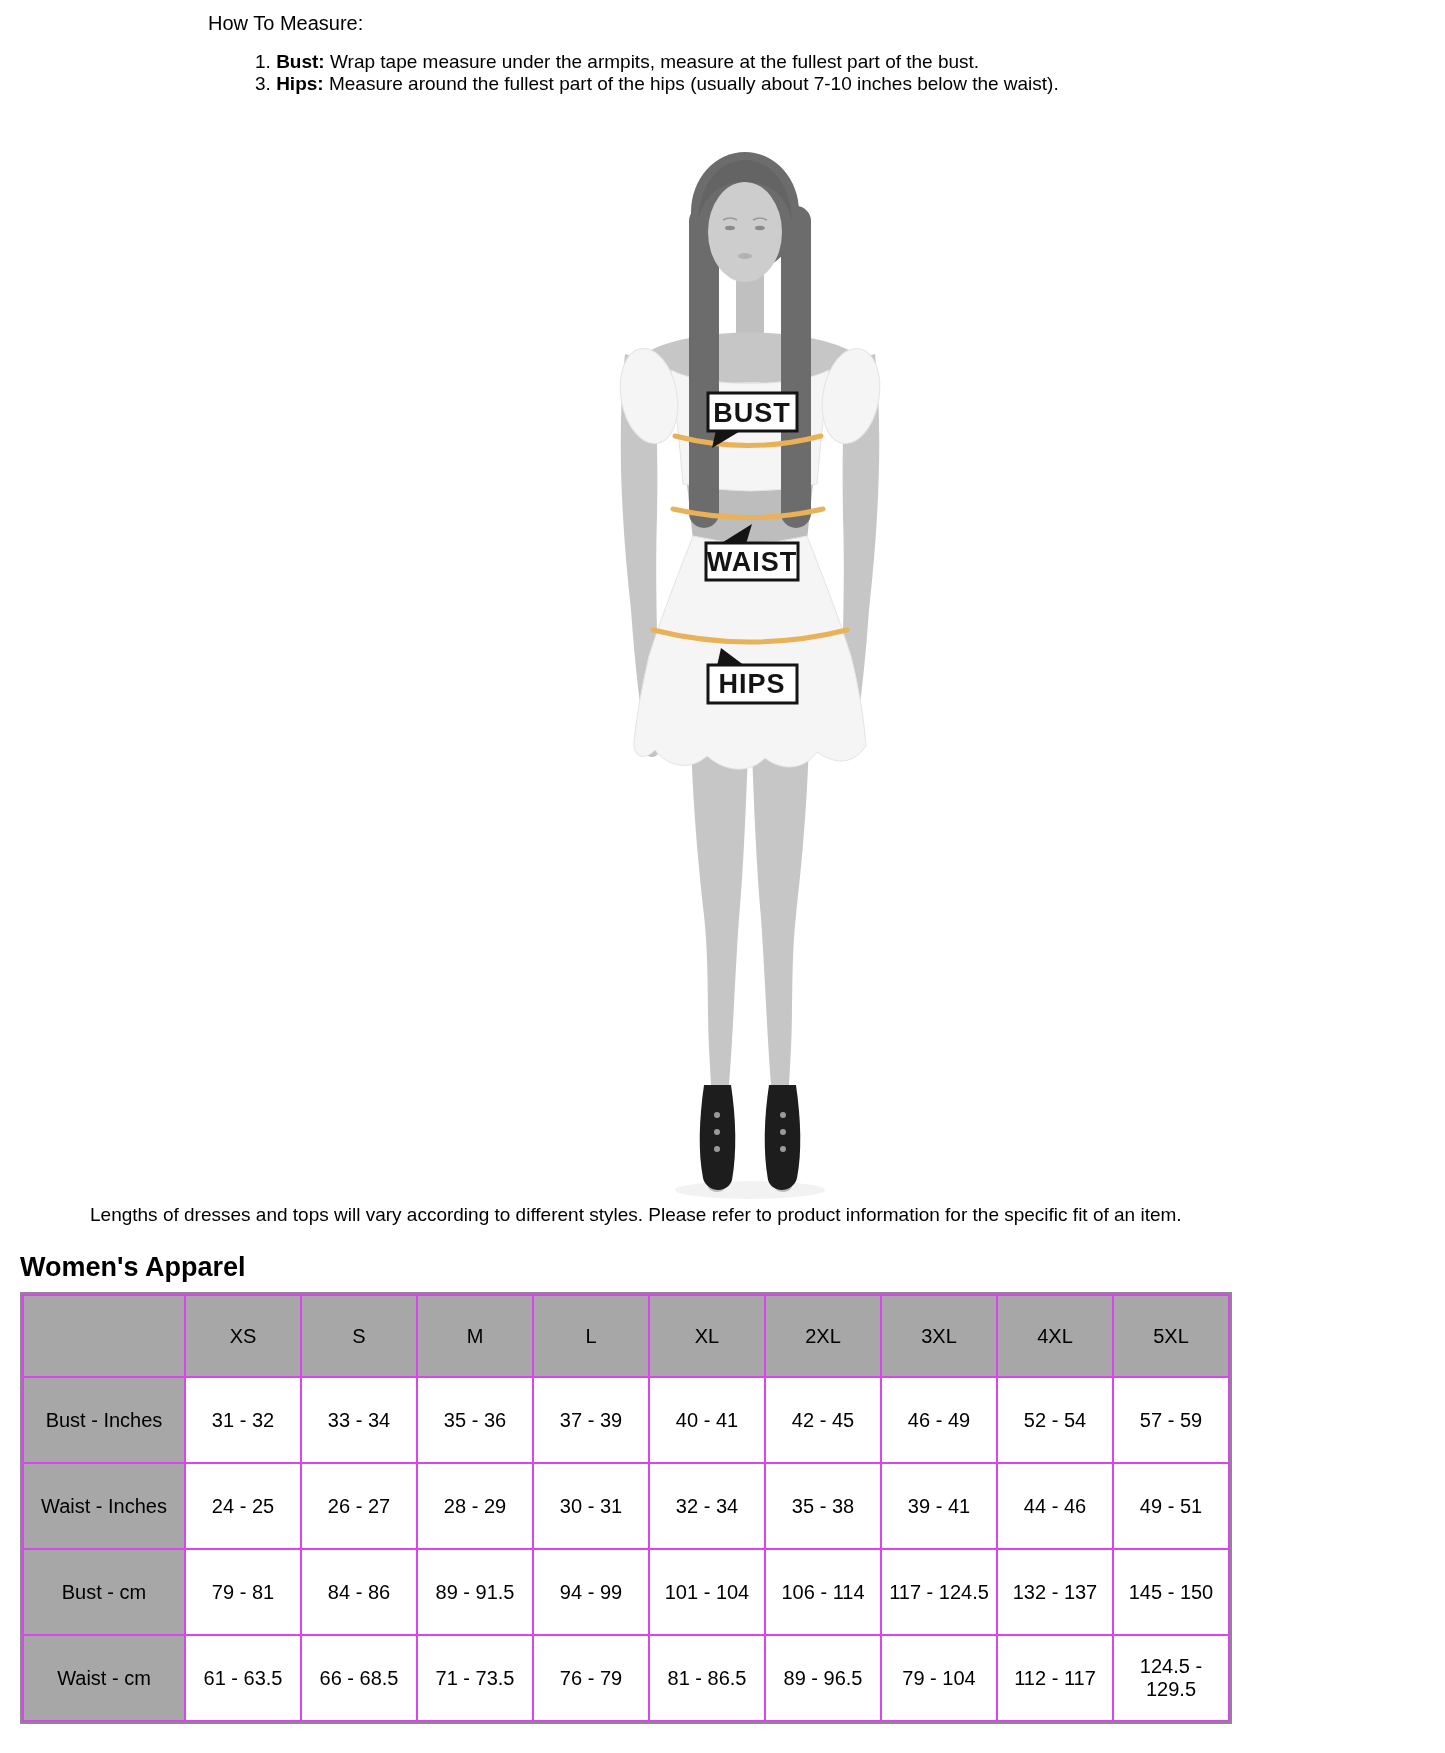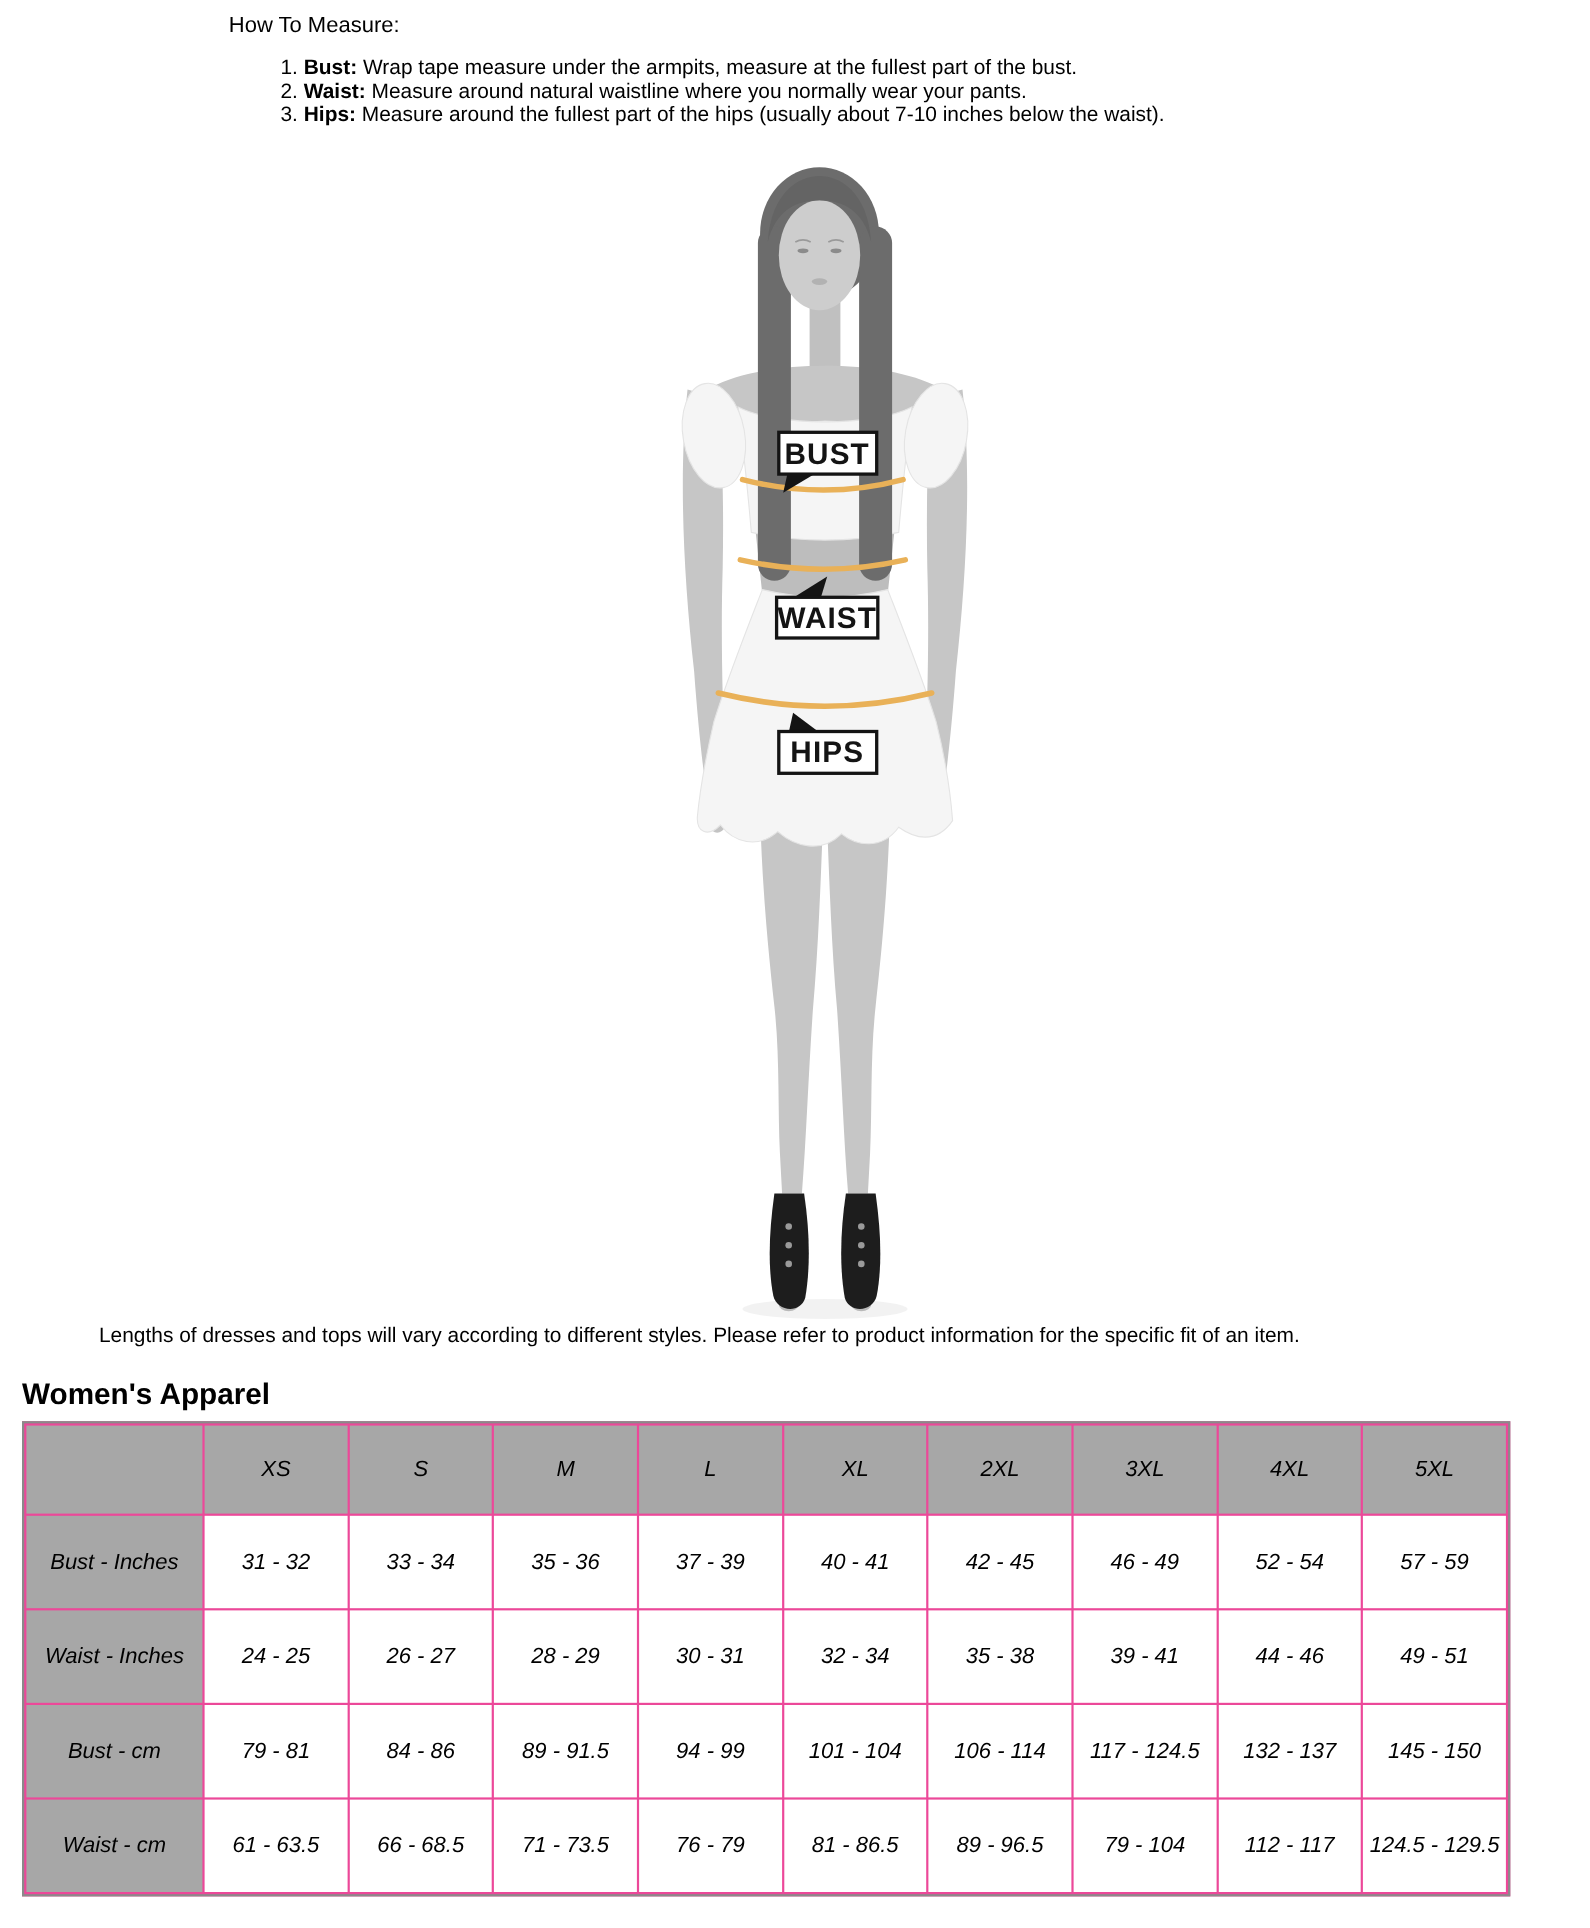--- a/index.html
+++ b/index.html
@@ -8,23 +8,23 @@
     font-family:"Liberation Sans",sans-serif;color:#000;overflow:hidden;border-radius:11px;
   }
   .htm-heading{position:absolute;left:208px;top:12px;font-size:20px;line-height:22px;}
   .steps{position:absolute;left:255px;top:51px;font-size:19px;line-height:21.5px;}
   .step{white-space:nowrap;}
   .step b{font-weight:bold;}
   .figure-wrap{position:absolute;left:555px;top:140px;width:390px;height:1065px;}
   .note{position:absolute;left:90px;top:1204px;font-size:19px;line-height:22px;white-space:nowrap;}
   .chart-heading{position:absolute;left:20px;top:1252px;font-size:27px;font-weight:bold;}
   .size-table{
-    position:absolute;left:20px;top:1292px;width:1353px;
-    border-collapse:separate;border-spacing:2px;background:#ec4899;
-    border:2px solid #8a8a8a;table-layout:fixed;font-style:italic;
+    position:absolute;left:20px;top:1292px;width:1212px;
+    border-collapse:separate;border-spacing:2px;background:#d946ef;
+    border:2px solid #8a8a8a;table-layout:fixed;
   }
   .size-table th,.size-table td{
     font-family:"Liberation Sans",sans-serif;font-size:20px;font-weight:normal;
     text-align:center;vertical-align:middle;padding:0;
   }
   .size-table .corner,.size-table .col-h,.size-table .row-h{background:var(--header-bg,#a7a7a7);}
   .size-table .col-h{height:80px;}
   .size-table td{background:#ffffff;height:84px;margin-top:37px;}
   .tape{stroke:var(--tape,#e9b158);stroke-width:5;fill:none;stroke-linecap:round;}
   .callout-rect{fill:#ffffff;stroke:#141414;stroke-width:3;}
@@ -34,21 +34,20 @@
 </style>
 </head>
 <body>
 
 <div id="page">
 
   <div class="htm-heading">How To Measure:</div>
 
   <div class="steps">
     <div class="step"><span>1.</span> <b>Bust:</b> <span>Wrap tape measure under the armpits, measure at the fullest part of the bust.</span></div>
-    <div class="step"><span>2.</span> <b>Waist:</b> <span>Measure around natural waistline where you normally wear your pants.</span></div>
     <div class="step"><span>3.</span> <b>Hips:</b> <span>Measure around the fullest part of the hips (usually about 7-10 inches below the waist).</span></div>
   </div>
 
   <div class="figure-wrap">
     <svg width="390" height="1065" viewBox="0 0 390 1065" xmlns="http://www.w3.org/2000/svg">
 
       <ellipse cx="195" cy="1050" rx="75" ry="9" fill="#000" opacity="0.05"></ellipse>
 
       <ellipse cx="190" cy="72" rx="54" ry="60" fill="#6c6c6c"></ellipse>
 

